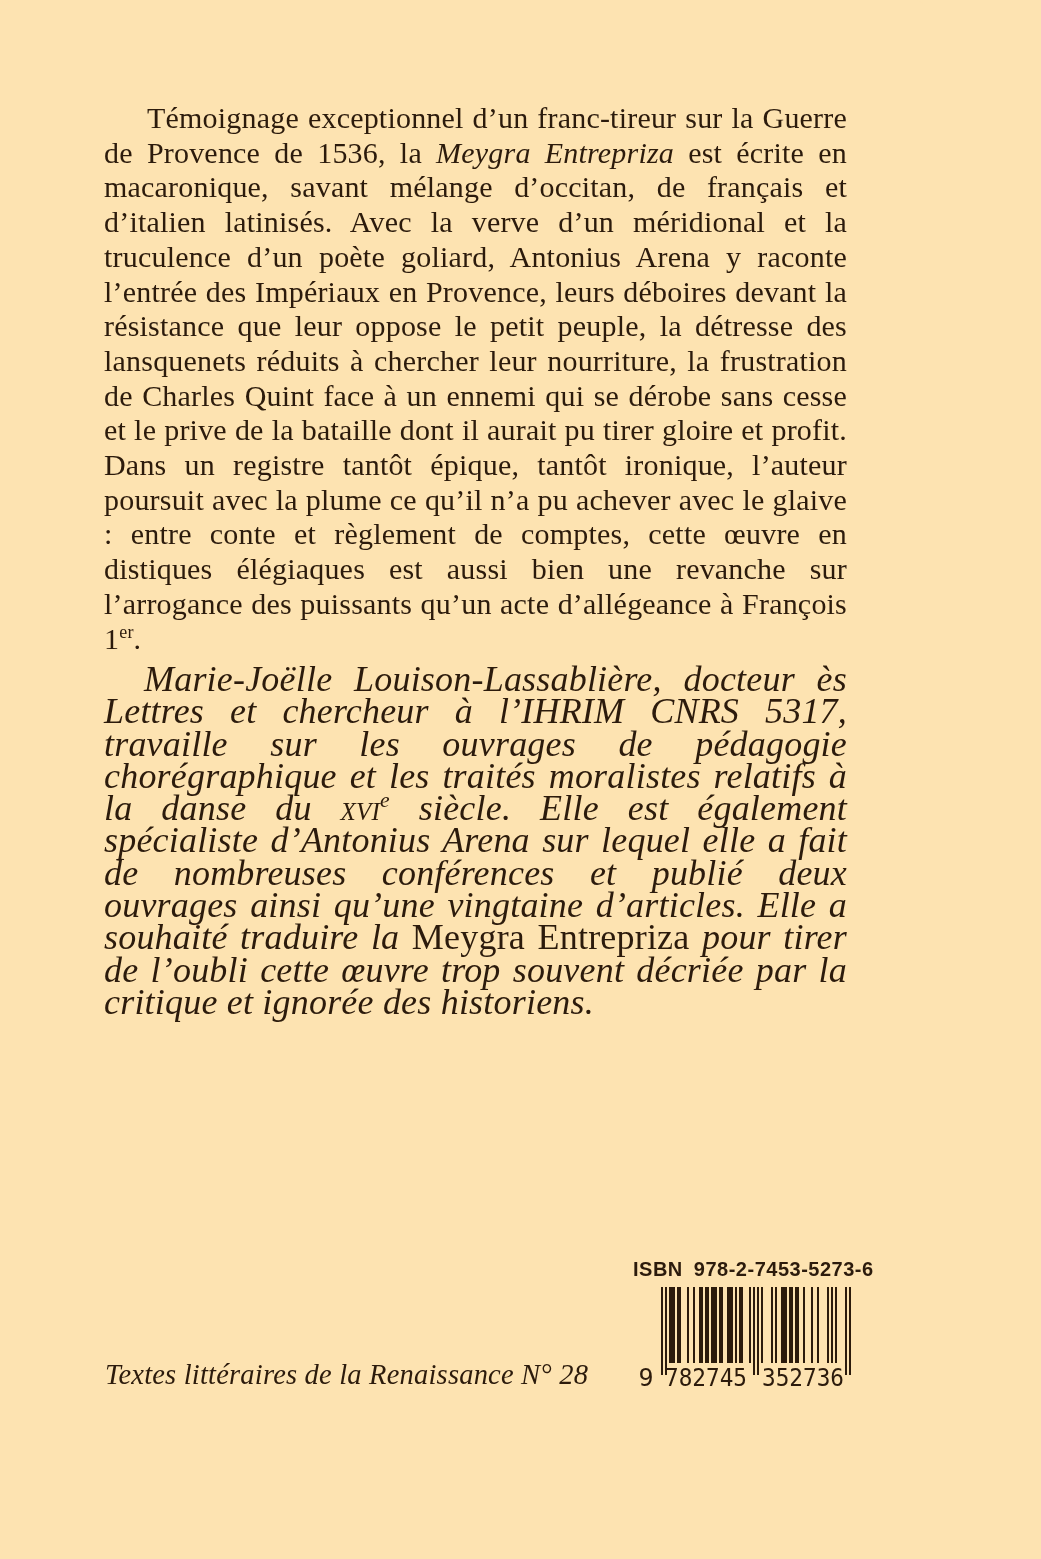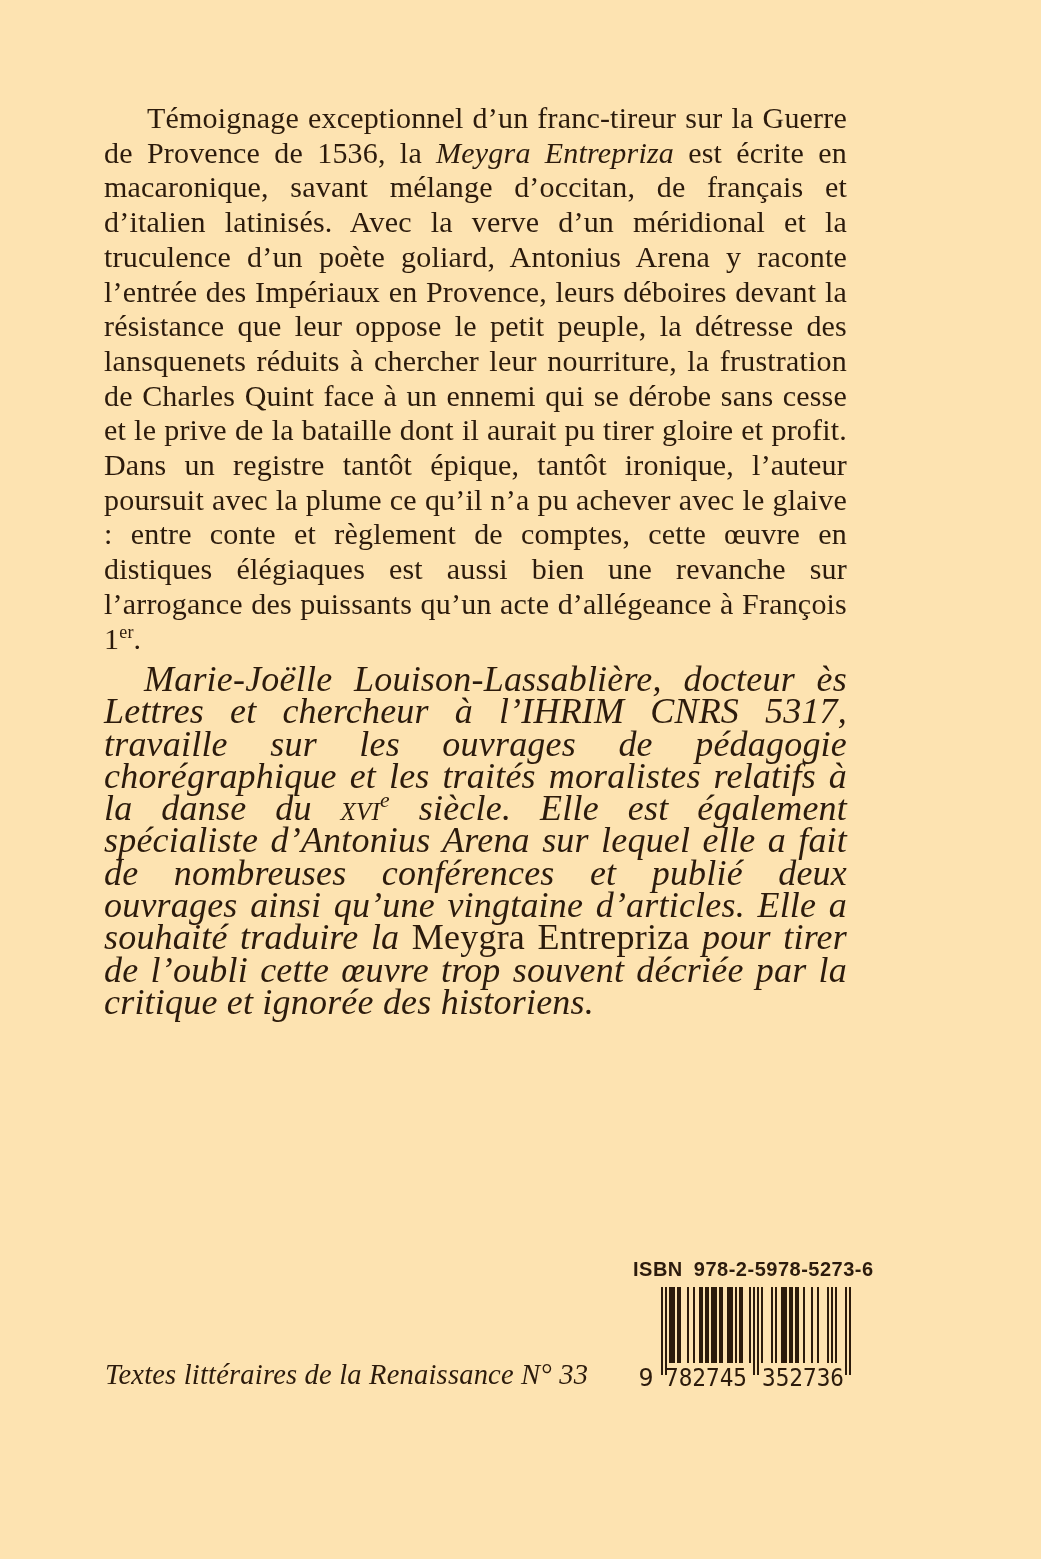--- a/index.html
+++ b/index.html
@@ -72,24 +72,24 @@
 </style>
 </head>
 <body>
 
 <div class="page">
 
   <p class="blurb"><span>Témoignage exceptionnel d’un franc-tireur sur la Guerre de Provence de 1536, la </span><span class="title-it">Meygra Entrepriza</span><span> est écrite en macaronique, savant mélange d’occitan, de français et d’italien latinisés. Avec la verve d’un méridional et la truculence d’un poète goliard, Antonius Arena y raconte l’entrée des Impériaux en Provence, leurs déboires devant la résistance que leur oppose le petit peuple, la détresse des lansquenets réduits à chercher leur nourriture, la frustration de Charles Quint face à un ennemi qui se dérobe sans cesse et le prive de la bataille dont il aurait pu tirer gloire et profit. Dans un registre tantôt épique, tantôt ironique, l’auteur poursuit avec la plume ce qu’il n’a pu achever avec le glaive : entre conte et règlement de comptes, cette œuvre en distiques élégiaques est aussi bien une revanche sur l’arrogance des puissants qu’un acte d’allégeance à François 1</span><sup>er</sup><span>.</span></p>
 
   <p class="bio"><span>Marie-Joëlle Louison-Lassablière, docteur ès Lettres et chercheur à l’IHRIM CNRS 5317, travaille sur les ouvrages de pédagogie chorégraphique et les traités moralistes relatifs à la danse du </span><span class="sc">xvi</span><sup>e</sup><span> siècle. Elle est également spécialiste d’Antonius Arena sur lequel elle a fait de nombreuses conférences et publié deux ouvrages ainsi qu’une vingtaine d’articles. Elle a souhaité traduire la </span><span class="roman">Meygra Entrepriza</span><span> pour tirer de l’oubli cette œuvre trop souvent décriée par la critique et ignorée des historiens.</span></p>
 
-  <div class="collection">Textes littéraires de la Renaissance N° 33</div>
+  <div class="collection">Textes littéraires de la Renaissance N° 28</div>
 
   <div class="isbn-block">
-    <div class="isbn-label">ISBN 978-2-5978-5273-6</div>
+    <div class="isbn-label">ISBN 978-2-7453-5273-6</div>
     <svg id="barcode-svg" class="barcode-svg" width="218" height="106" viewBox="0 0 218 106" xmlns="http://www.w3.org/2000/svg">
         <rect x="26" y="2" width="2" height="88" fill="#2c1b0c"></rect>
         <rect x="30" y="2" width="2" height="88" fill="#2c1b0c"></rect>
         <rect x="34" y="2" width="2" height="76" fill="#2c1b0c"></rect>
         <rect x="36" y="2" width="2" height="76" fill="#2c1b0c"></rect>
         <rect x="38" y="2" width="2" height="76" fill="#2c1b0c"></rect>
         <rect x="42" y="2" width="2" height="76" fill="#2c1b0c"></rect>
         <rect x="44" y="2" width="2" height="76" fill="#2c1b0c"></rect>
         <rect x="52" y="2" width="2" height="76" fill="#2c1b0c"></rect>
         <rect x="58" y="2" width="2" height="76" fill="#2c1b0c"></rect>

